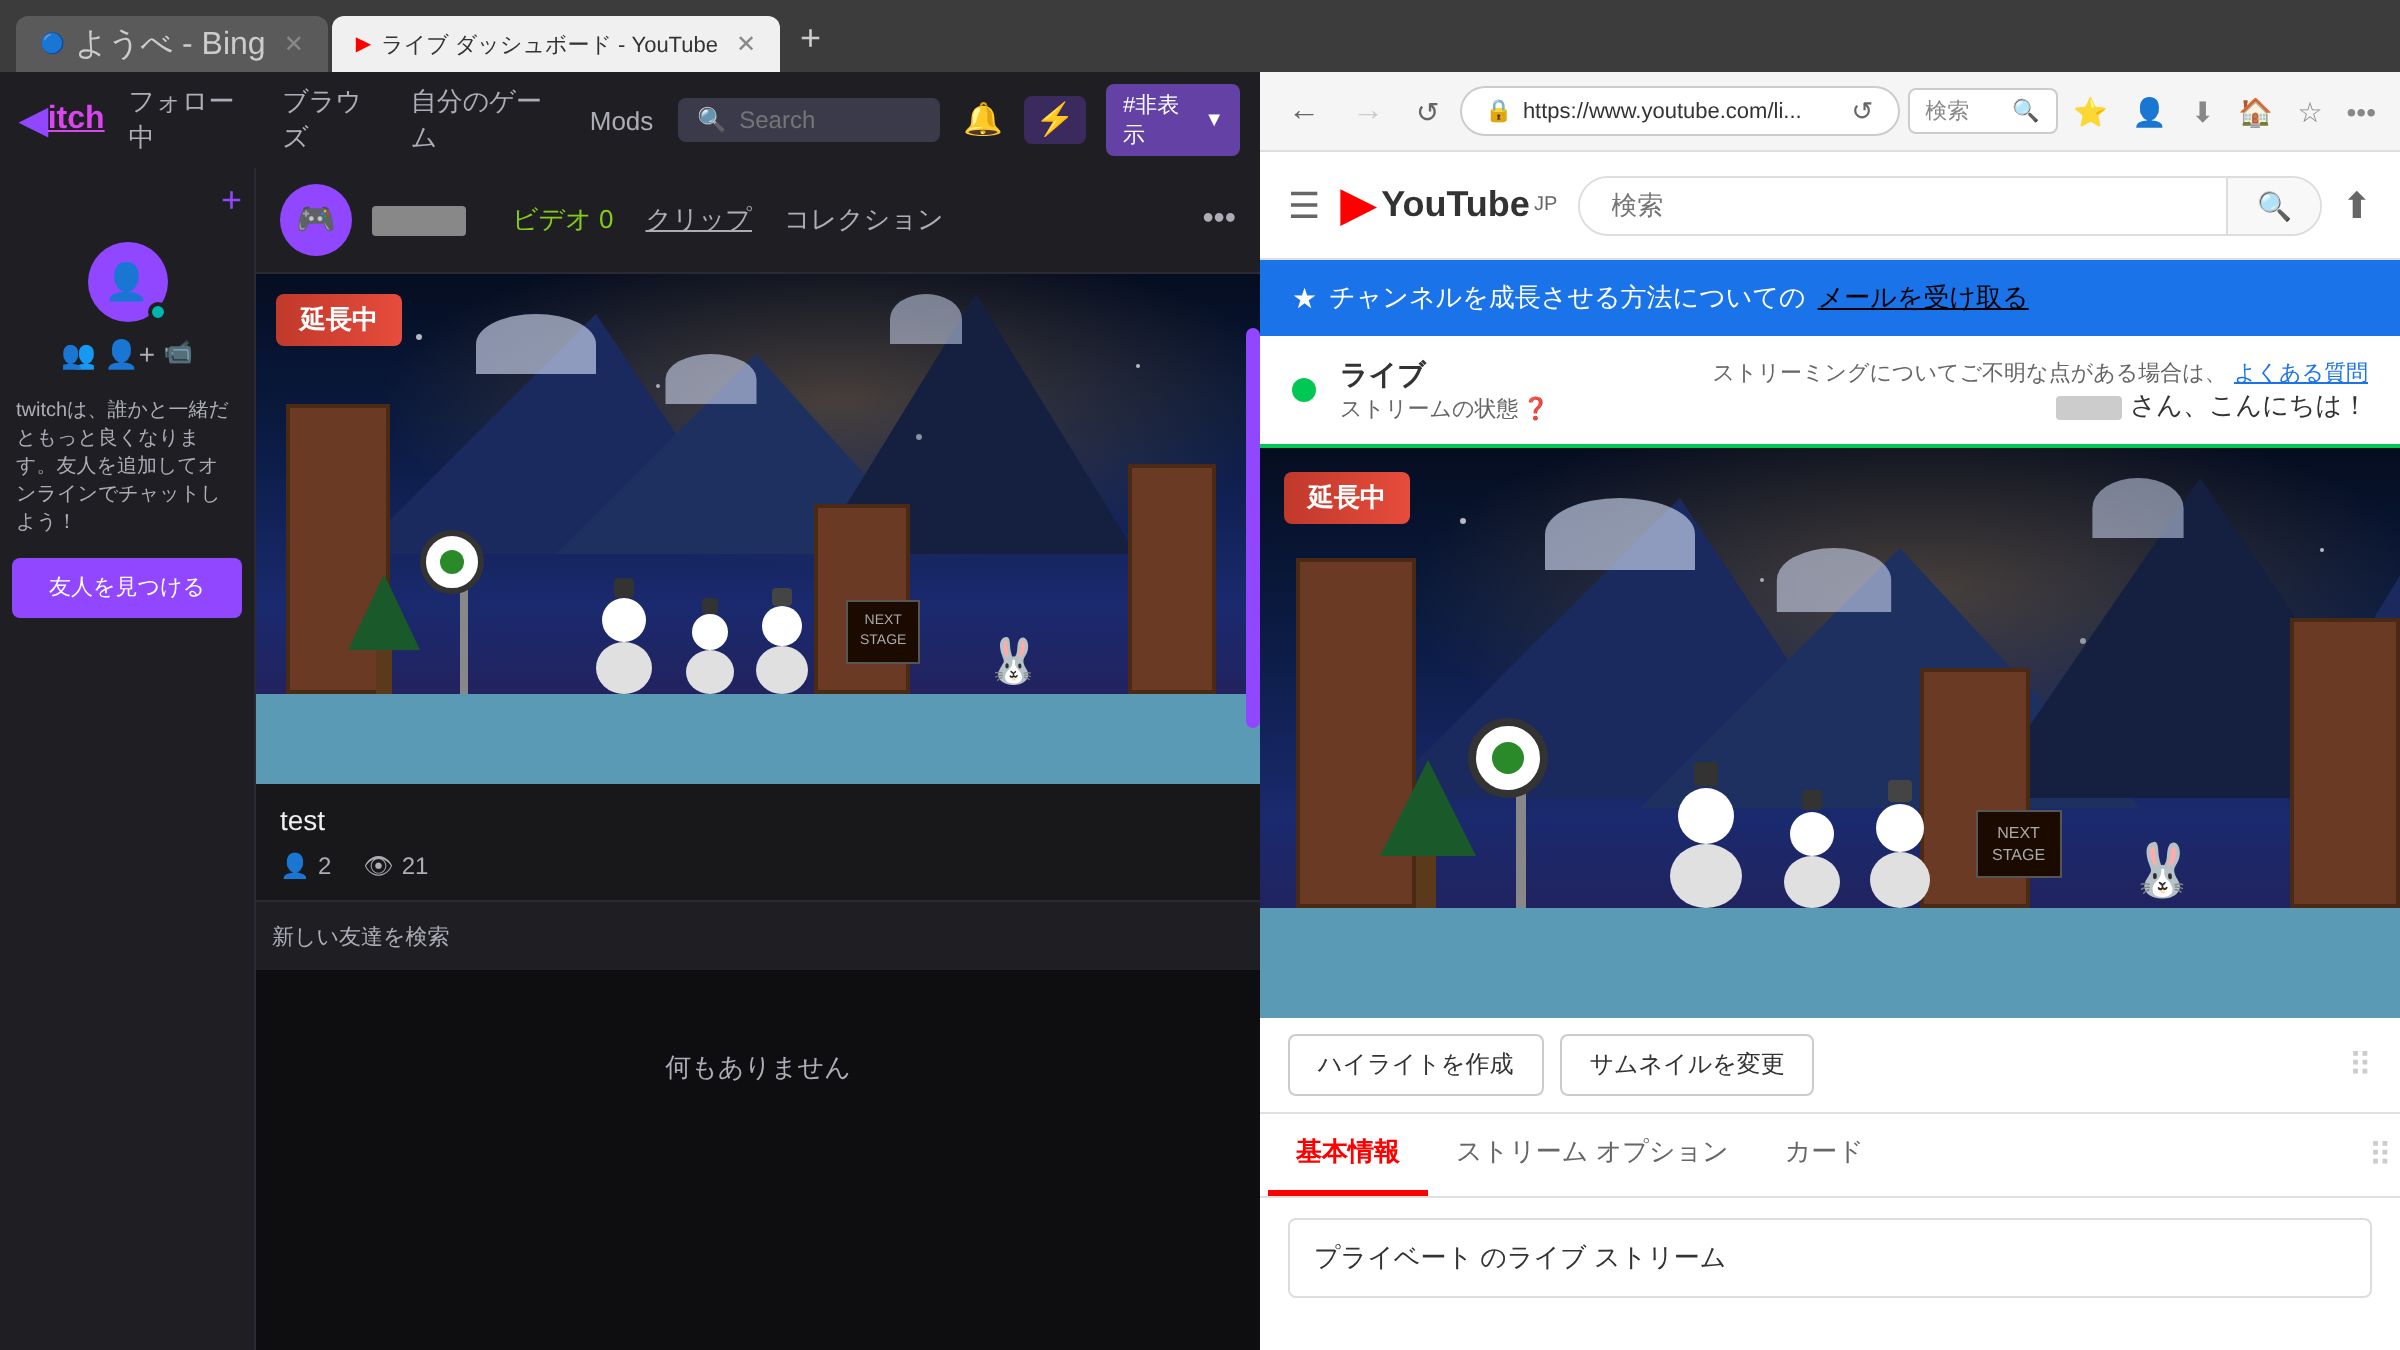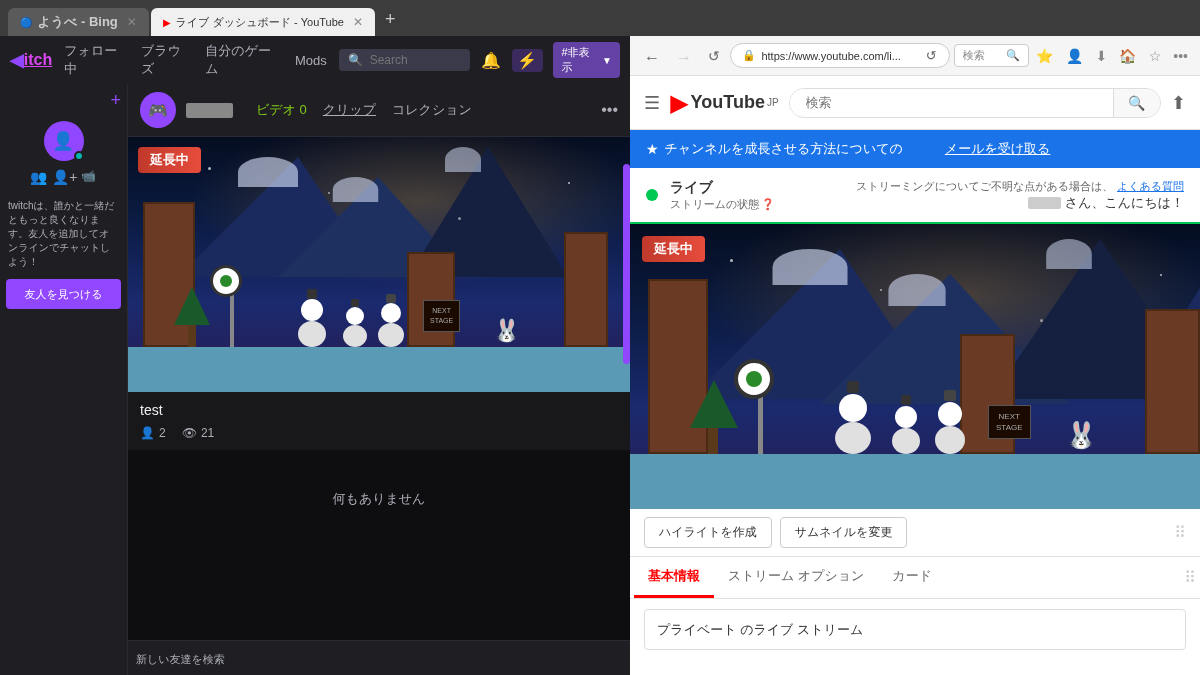--- a/index.html
+++ b/index.html
@@ -6,21 +6,21 @@
     body { width: 1200px; height: 675px; overflow: hidden; font-family: 'Arial', sans-serif; display: flex; flex-direction: column; background: #0e0e10; }
   </style>
 </head>
 <body>
 
 <div style="background:#3c3c3c; height:36px; display:flex; align-items:flex-end; padding:0 8px 0 8px;">
   <div style="display:flex; align-items:flex-end; height:100%; gap:2px;">
 
     <div style="background:#5a5a5a; color:#ccc; font-size:11px; padding:4px 12px; border-radius:6px 6px 0 0; display:flex; align-items:center; gap:5px; height:28px; cursor:pointer; min-width:140px;">
       <span style="font-size:10px; color:#3a8ee6;">🔵</span>
-      <span style="font-size:13px; color:#ccc;font-weight:bold;">ようべ - Bing</span>
+      <span style="font-size:16px; color:#ccc;">ようべ - Bing</span>
       <span style="font-size:12px; color:#888; margin-left:4px;">✕</span>
     </div>
 
     <div style="background:#f0f0f0; color:#333; font-size:11px; padding:4px 12px; border-radius:6px 6px 0 0; display:flex; align-items:center; gap:5px; height:28px; cursor:pointer; min-width:160px;">
       <span style="font-size:10px; color:#ff0000;">▶</span>
       <span style="font-size:11px; color:#333;">ライブ ダッシュボード - YouTube</span>
       <span style="font-size:12px; color:#888; margin-left:4px;">✕</span>
     </div>
     <button style="background:none; border:none; color:#ccc; font-size:18px; cursor:pointer; padding:4px 8px; margin-bottom:2px;">+</button>
   </div>
@@ -160,25 +160,25 @@
               <span>👤</span>
               <span>2</span>
             </div>
             <div style="display:flex; align-items:center; gap:4px; color:#adadb8; font-size:12px;">
               <span>👁</span>
               <span>21</span>
             </div>
           </div>
         </div>
 
-        <div style="text-align:center; color:#adadb8; font-size:13px; padding:40px 20px; flex:1;">何もありません</div>
-
         <div style="padding:8px; background:#1f1f23; border-top:1px solid #2a2a35; flex-shrink:0;">
           <span style="color:#adadb8; font-size:11px;">新しい友達を検索</span>
         </div>
+
+        <div style="text-align:center; color:#adadb8; font-size:13px; padding:40px 20px; flex:1;">何もありません</div>
       </div>
     </div>
   </div>
 
   <div style="flex:1; background:white; display:flex; flex-direction:column; overflow:hidden;">
 
     <div style="background:#f5f5f5; height:40px; display:flex; align-items:center; padding:0 8px; gap:4px; border-bottom:1px solid #ddd; flex-shrink:0;">
       <button style="background:none; border:none; cursor:pointer; color:#666; font-size:16px; padding:2px 6px; border-radius:4px;">←</button>
       <button style="background:none; border:none; cursor:pointer; color:#ccc; font-size:16px; padding:2px 6px; border-radius:4px;">→</button>
       <button style="background:none; border:none; cursor:pointer; color:#666; font-size:14px; padding:2px 6px; border-radius:4px;">↺</button>
@@ -209,21 +209,21 @@
       <div style="flex:1; display:flex; align-items:center; border:1px solid #ddd; border-radius:20px; overflow:hidden;">
         <input type="text" style="flex: 1 1 0%; border: none; outline: none; padding: 6px 16px; font-size: 13px; color: rgb(51, 51, 51);" placeholder="検索">
         <button style="background:#f8f8f8; border:none; border-left:1px solid #ddd; padding:6px 14px; cursor:pointer; color:#666; font-size:14px;">🔍</button>
       </div>
       <span style="color:#666; font-size:18px; cursor:pointer; margin-left:auto;">⬆</span>
     </div>
 
     <div style="background:#1a73e8; color:white; padding:10px 16px; display:flex; align-items:center; gap:6px; font-size:13px; flex-shrink:0;">
       <span style="font-size:14px;">★</span>
       <span>チャンネルを成長させる方法についての</span>
-      <span style="color:#ffffff; text-decoration:underline; cursor:pointer;margin-left:36px;">メールを受け取る</span>
+      <span style="color:#000000; text-decoration:underline; cursor:pointer;">メールを受け取る</span>
     </div>
 
     <div style="padding:10px 16px; display:flex; align-items:center; gap:12px; border-bottom:2px solid #00c853; flex-shrink:0;">
       <div style="width:12px; height:12px; border-radius:50%; background:#00c853; flex-shrink:0;"></div>
       <div>
         <div style="font-size:14px; font-weight:bold; color:#333;">ライブ</div>
         <div style="font-size:11px; color:#666; display:flex; align-items:center; gap:2px;">
           <span>ストリームの状態</span>
           <span style="color:#1a73e8; font-size:11px; cursor:pointer;">❓</span>
         </div>

